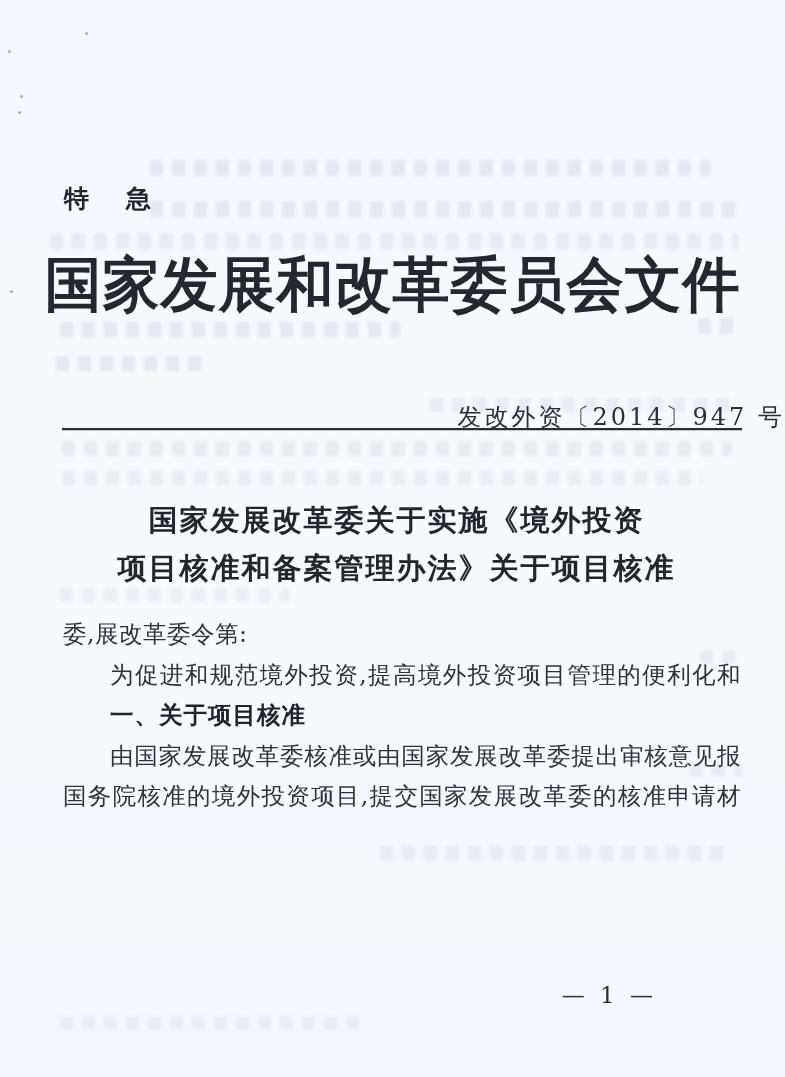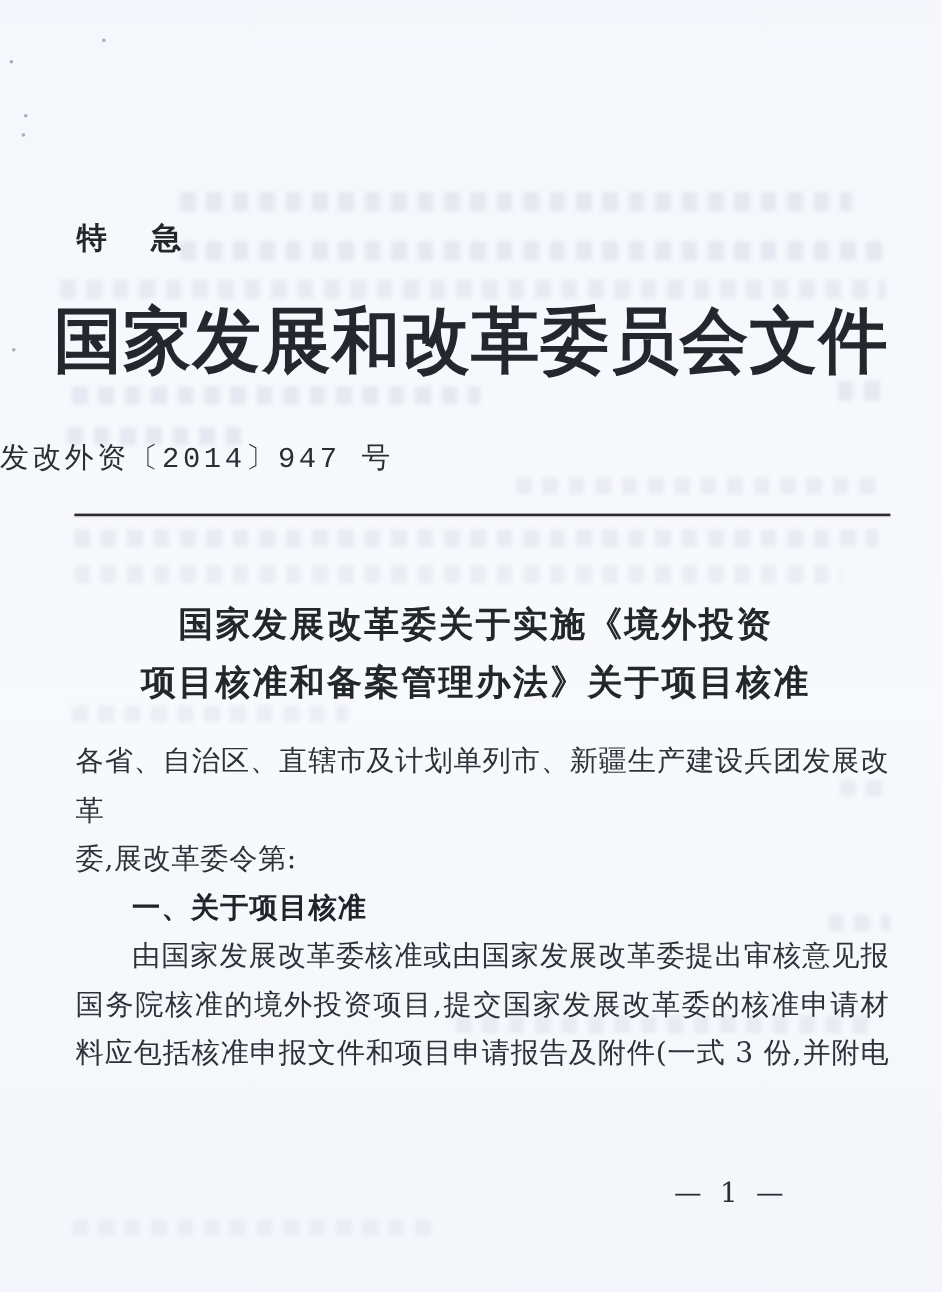--- a/index.html
+++ b/index.html
@@ -22,22 +22,22 @@
   
   .issuer{
     position:absolute;left:0;top:243px;width:785px;margin:0;
     text-align:center;font-weight:700;font-size:57px;line-height:82px;
     letter-spacing:1px;color:#24272d;
     font-family:"DejaVu Serif","Liberation Serif",serif;
     transform:scaleY(1.04);
   }
   
   .docnum{
-    position:absolute;left:0;top:365px;width:785px;
-    text-align:left;font-size:24px;letter-spacing:3px;color:#2b2e34;font-family:Liberation Mono, monospace;
+    position:absolute;left:0;top:401px;width:785px;
+    text-align:right;font-size:24px;letter-spacing:3px;color:#2b2e34;
   }
   
   .rule{
     position:absolute;left:62px;top:428px;width:680px;height:2px;
     background:#2a2c31;box-shadow:0 1px 0 rgba(42,44,49,.25);
   }
   
   .title{
     position:absolute;left:0;top:492px;width:785px;margin:4px;
     text-align:center;font-weight:700;font-size:29px;line-height:48px;
@@ -107,23 +107,22 @@
   <div class="docnum">发改外资〔2014〕947 号</div>
 
   <div class="rule"></div>
 
   <h2 class="title">
     <span class="tl">国家发展改革委关于实施《境外投资</span>
     <span class="tl">项目核准和备案管理办法》关于项目核准</span>
   </h2>
 
   <div class="bodytext">
-    <div class="ln full">各省、自治区、直辖市及计划单列市、新疆生产建设兵团发展改革</div>
     <div class="ln">委,展改革委令第:</div>
+    <div class="ln indent full">为促进和规范境外投资,提高境外投资项目管理的便利化和</div>
     <div class="ln indent bold">一、关于项目核准</div>
     <div class="ln indent full">由国家发展改革委核准或由国家发展改革委提出审核意见报</div>
     <div class="ln full">国务院核准的境外投资项目,提交国家发展改革委的核准申请材</div>
-    <div class="ln full">料应包括核准申报文件和项目申请报告及附件(一式 3 份,并附电</div>
   </div>
 
   <div class="pageno">— 1 —</div>
 
 </div>
 
 </body></html>

